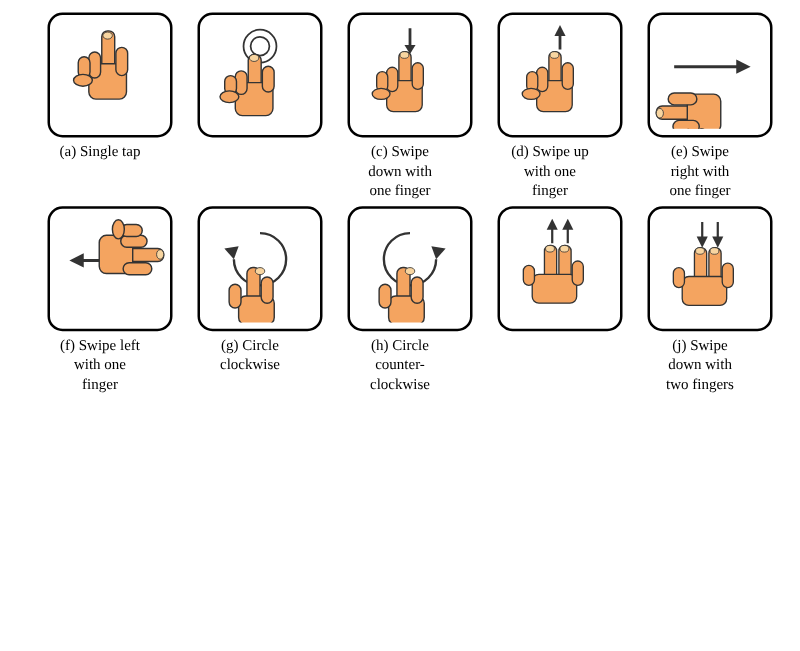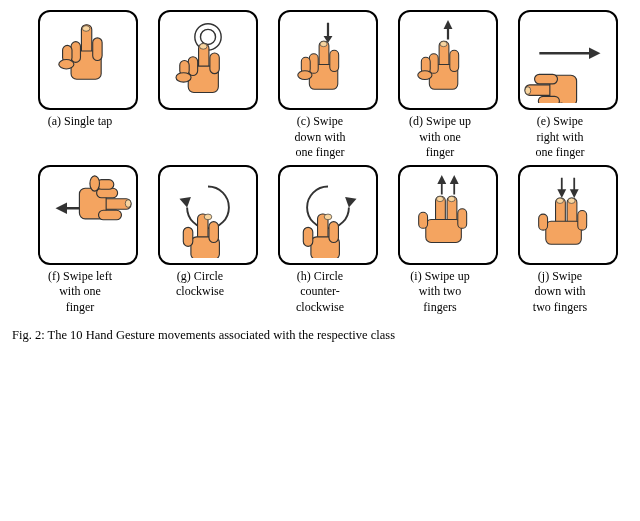--- a/index.html
+++ b/index.html
@@ -267,21 +267,20 @@
             <rect x="2" y="26" width="40" height="26" rx="6" fill="#F4A460" stroke="#333" stroke-width="1.2"></rect>
 
             <rect x="38" y="14" width="10" height="22" rx="5" fill="#F4A460" stroke="#333" stroke-width="1.2"></rect>
 
             <rect x="-6" y="18" width="10" height="18" rx="5" fill="#F4A460" stroke="#333" stroke-width="1.2"></rect>
             <ellipse cx="18" cy="3" rx="4" ry="3" fill="#f8d5a0" stroke="#333" stroke-width="0.7"></ellipse>
             <ellipse cx="31" cy="3" rx="4" ry="3" fill="#f8d5a0" stroke="#333" stroke-width="0.7"></ellipse>
           </g>
         </svg>
       </div>
-      <div class="gesture-label">(i) Swipe up<br>with two<br>fingers</div>
     </div>
 
     <div class="gesture-item">
       <div class="gesture-box">
         <svg class="hand-svg" viewBox="0 0 70 90" fill="none" xmlns="http://www.w3.org/2000/svg">
 
           <line x1="28" y1="3" x2="28" y2="20" stroke="#333" stroke-width="2"></line>
           <polygon points="28,26 23,16 33,16" fill="#333"></polygon>
           <line x1="42" y1="3" x2="42" y2="20" stroke="#333" stroke-width="2"></line>
           <polygon points="42,26 37,16 47,16" fill="#333"></polygon>
@@ -295,14 +294,13 @@
             <ellipse cx="18" cy="3" rx="4" ry="3" fill="#f8d5a0" stroke="#333" stroke-width="0.7"></ellipse>
             <ellipse cx="31" cy="3" rx="4" ry="3" fill="#f8d5a0" stroke="#333" stroke-width="0.7"></ellipse>
           </g>
         </svg>
       </div>
       <div class="gesture-label">(j) Swipe<br>down with<br>two fingers</div>
     </div>
 
   </div>
 
-  <div class="caption">Fig. 2: The 10 Hand Gesture movements associated with the respective class</div>
 </div>
 
 </body></html>

